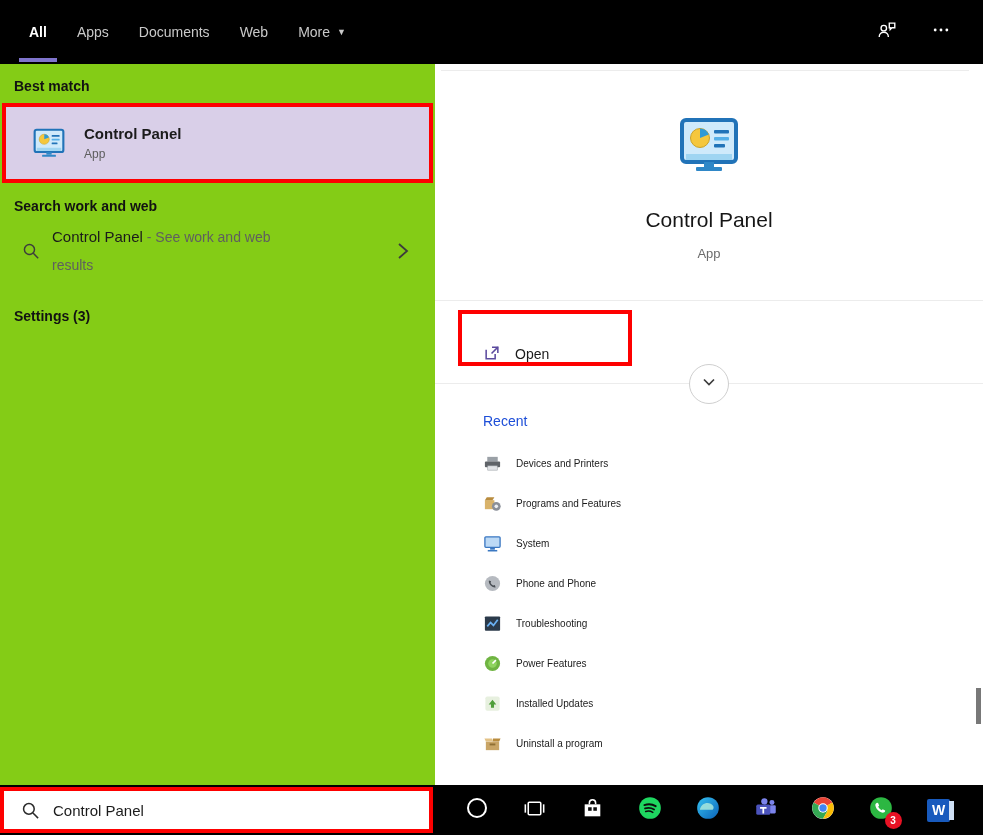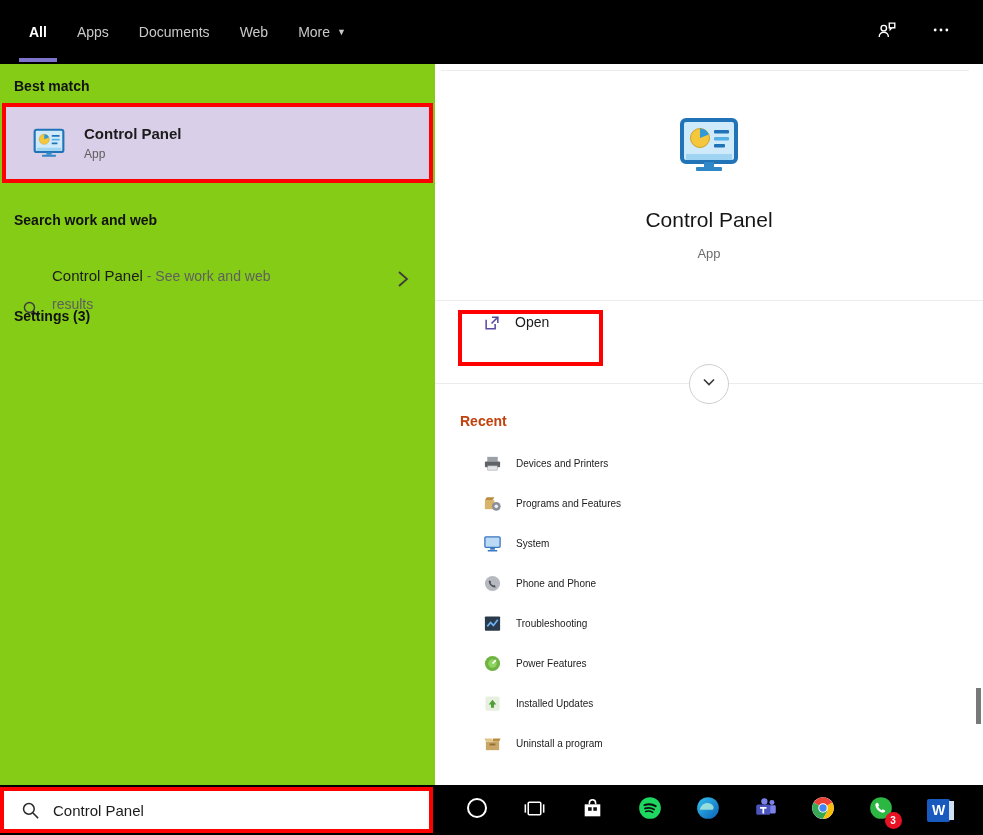--- a/index.html
+++ b/index.html
@@ -17,45 +17,45 @@
   .topbar-btn{width:24px;height:24px;display:flex;align-items:center;justify-content:center;cursor:pointer;}
 
   
   .left-panel{position:absolute;top:64px;left:0;width:435px;bottom:50px;background:#84cc16;}
   .sec-header{position:absolute;left:14px;font-size:14px;font-weight:bold;color:#121212;}
   .bm-header{top:14px;}
   .best-match-item{position:absolute;top:39px;left:2px;width:431px;height:80px;box-sizing:border-box;
     border:4px solid #fe0000;background:#d9cfe8;display:flex;align-items:center;gap:18px;padding-left:26px;cursor:pointer;}
   .bm-title{font-size:15px;font-weight:bold;color:#1b1b1b;}
   .bm-sub{font-size:12px;color:#5d5d5d;margin-top:5px;}
-  .web-header{top:148px;}
-  .web-suggestion{position:absolute;top:176px;left:0;width:100%;height:78px;display:flex;align-items:flex-end;cursor:pointer;}
+  .web-header{top:134px;}
+  .web-suggestion{position:absolute;top:148px;left:0;width:100%;height:78px;display:flex;align-items:center;cursor:pointer;}
   .ws-icon{margin-left:22px;width:18px;height:18px;color:#3c3c3c;flex:0 0 auto;}
   .ws-text{margin-left:12px;width:258px;line-height:27px;}
   .ws-query{font-size:15px;color:#1b1b1b;}
   .ws-suffix{font-size:14px;color:#5f5f5f;}
   .ws-chevron{position:absolute;right:26px;top:50%;transform:translateY(-50%);width:12px;height:20px;}
   .settings-header{top:244px;}
 
   
   .right-panel{position:absolute;top:64px;left:435px;right:0;bottom:50px;background:#fff;}
   .right-top-line{position:absolute;top:6px;left:6px;right:14px;height:1px;background:#ececec;}
   .hero-icon{position:absolute;top:49px;left:50%;transform:translateX(-50%);width:64px;height:64px;}
   .hero-title{position:absolute;top:144px;left:0;width:100%;text-align:center;font-size:21px;color:#161616;}
   .hero-sub{position:absolute;top:182px;left:0;width:100%;text-align:center;font-size:13px;color:#6b6b6b;}
   .divider{position:absolute;left:0;right:0;height:1px;background:#ececec;}
   .divider-1{top:236px;}
   .divider-2{top:319px;}
-  .open-box{position:absolute;top:246px;left:23px;width:145px;height:56px;box-sizing:border-box;border:4px solid #fe0000;
-    background:#fff;display:flex;align-items:flex-start;gap:14px;padding-left:21px;cursor:pointer;}
+  .open-box{position:absolute;top:246px;left:23px;width:174px;height:56px;box-sizing:border-box;border:4px solid #fe0000;
+    background:#fff;display:flex;align-items:flex-end;gap:14px;padding-left:21px;cursor:pointer;}
   .open-icon{width:18px;height:18px;}
   .open-label{font-size:14px;color:#1b1b1b;}
   .expand-btn{position:absolute;top:300px;left:50%;transform:translateX(-50%);width:38px;height:38px;border-radius:50%;
     background:#fff;border:1px solid #cfcfcf;display:flex;align-items:center;justify-content:center;cursor:pointer;z-index:2;}
-  .recent-header{position:absolute;top:349px;left:25px;font-size:14px;font-weight:bold;color:#c2410c;}
+  .recent-header{position:absolute;top:349px;left:48px;font-size:14px;font-weight:normal;color:#1d4ed8;}
   .recent-list{position:absolute;top:379px;left:0;right:8px;bottom:0;overflow:hidden;}
   .recent-row{height:40px;display:flex;align-items:center;gap:14px;padding-left:48px;cursor:pointer;}
   .ri{width:19px;height:19px;flex:0 0 auto;}
   .recent-label{font-size:10px;color:#1b1b1b;}
   .scroll-thumb{position:absolute;right:2px;top:624px;width:5px;height:36px;background:#787878;cursor:pointer;}
 
   
   .taskbar{position:absolute;left:0;right:0;bottom:0;height:50px;background:#000;z-index:6;}
   .tb-search{position:absolute;left:0;top:2px;width:433px;height:46px;box-sizing:border-box;border:4px solid #fe0000;
     background:#fff;display:flex;align-items:center;gap:13px;padding-left:17px;cursor:text;}

